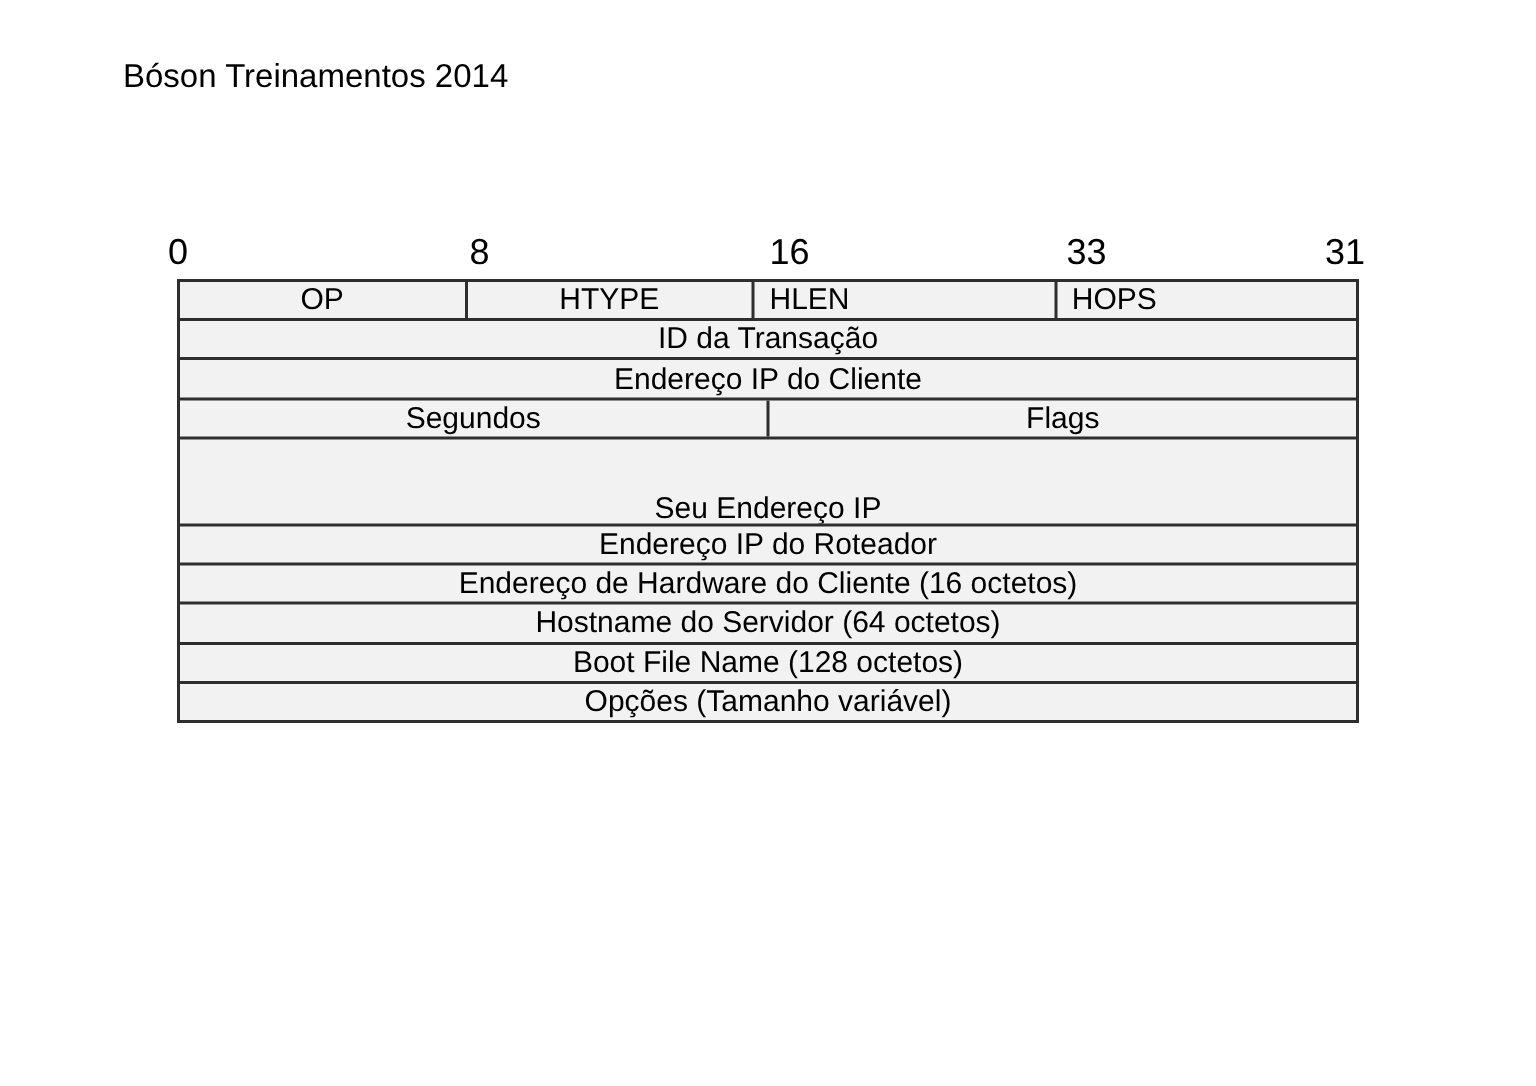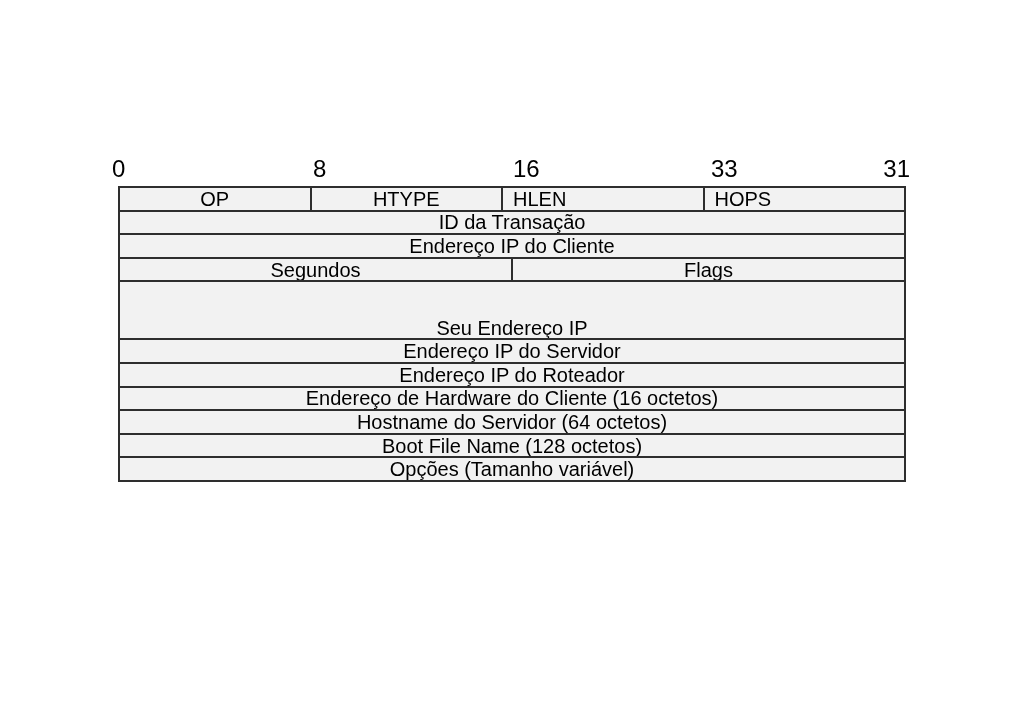--- a/index.html
+++ b/index.html
@@ -95,20 +95,21 @@
     top:659px;
     font-size:22px;
     line-height:1.2;
   }
 </style>
 </head>
 <body>
 
 <div class="page">
 
+  <div class="brand">Bóson Treinamentos 2014</div>
 
 
   <div class="diagram">
 
     <div class="bit-ruler">
       <span class="bit b0">0</span>
       <span class="bit b8">8</span>
       <span class="bit b16">16</span>
       <span class="bit b24">33</span>
       <span class="bit b31">31</span>
@@ -128,23 +129,20 @@
           <div class="cell align-center" style="flex: 4 1 0%;">Endereço IP do Cliente</div>
         </div>
         <div class="row">
           <div class="cell align-center" style="flex: 2 1 0%;">Segundos</div>
           <div class="cell align-center" style="flex: 2 1 0%;">Flags</div>
         </div>
         <div class="row">
           <div class="cell align-center" style="flex: 4 1 0%; margin-top: 36px;">Seu Endereço IP</div>
         </div>
         <div class="row">
-          <div class="cell align-center" style="flex: 4 1 0%;">Endereço IP do Servidor</div>
-        </div>
-        <div class="row">
           <div class="cell align-center" style="flex: 4 1 0%;">Endereço IP do Roteador</div>
         </div>
         <div class="row">
           <div class="cell align-center" style="flex: 4 1 0%;">Endereço de Hardware do Cliente (16 octetos)</div>
         </div>
         <div class="row">
           <div class="cell align-center" style="flex: 4 1 0%;">Hostname do Servidor (64 octetos)</div>
         </div>
         <div class="row">
           <div class="cell align-center" style="flex: 4 1 0%;">Boot File Name (128 octetos)</div>

